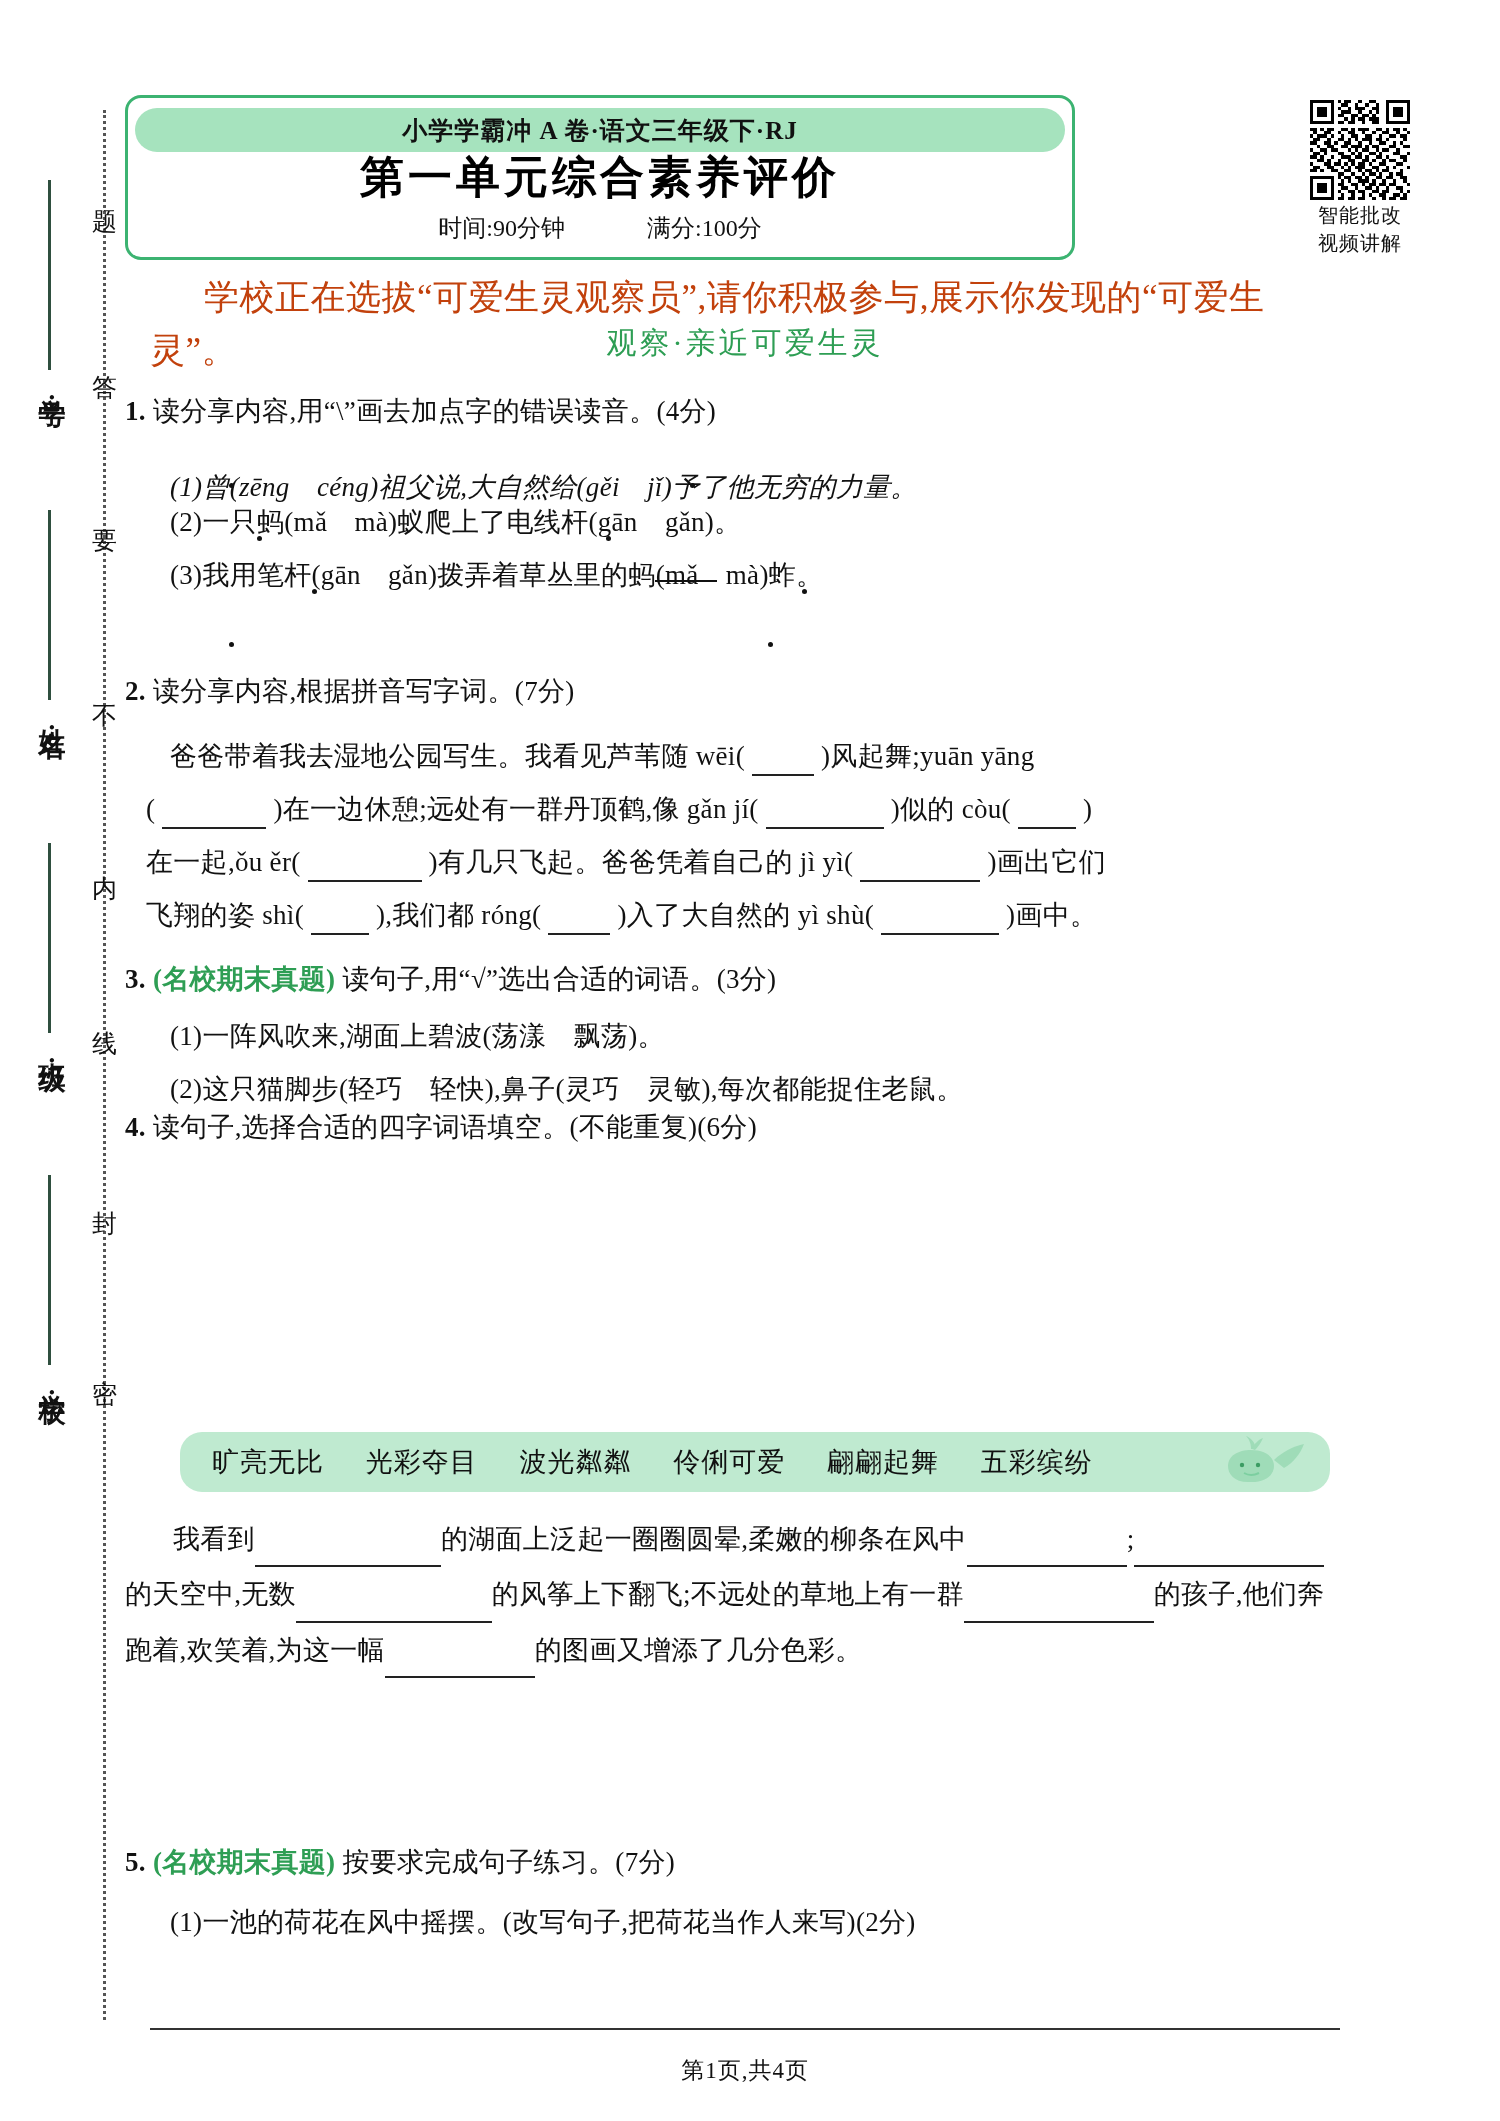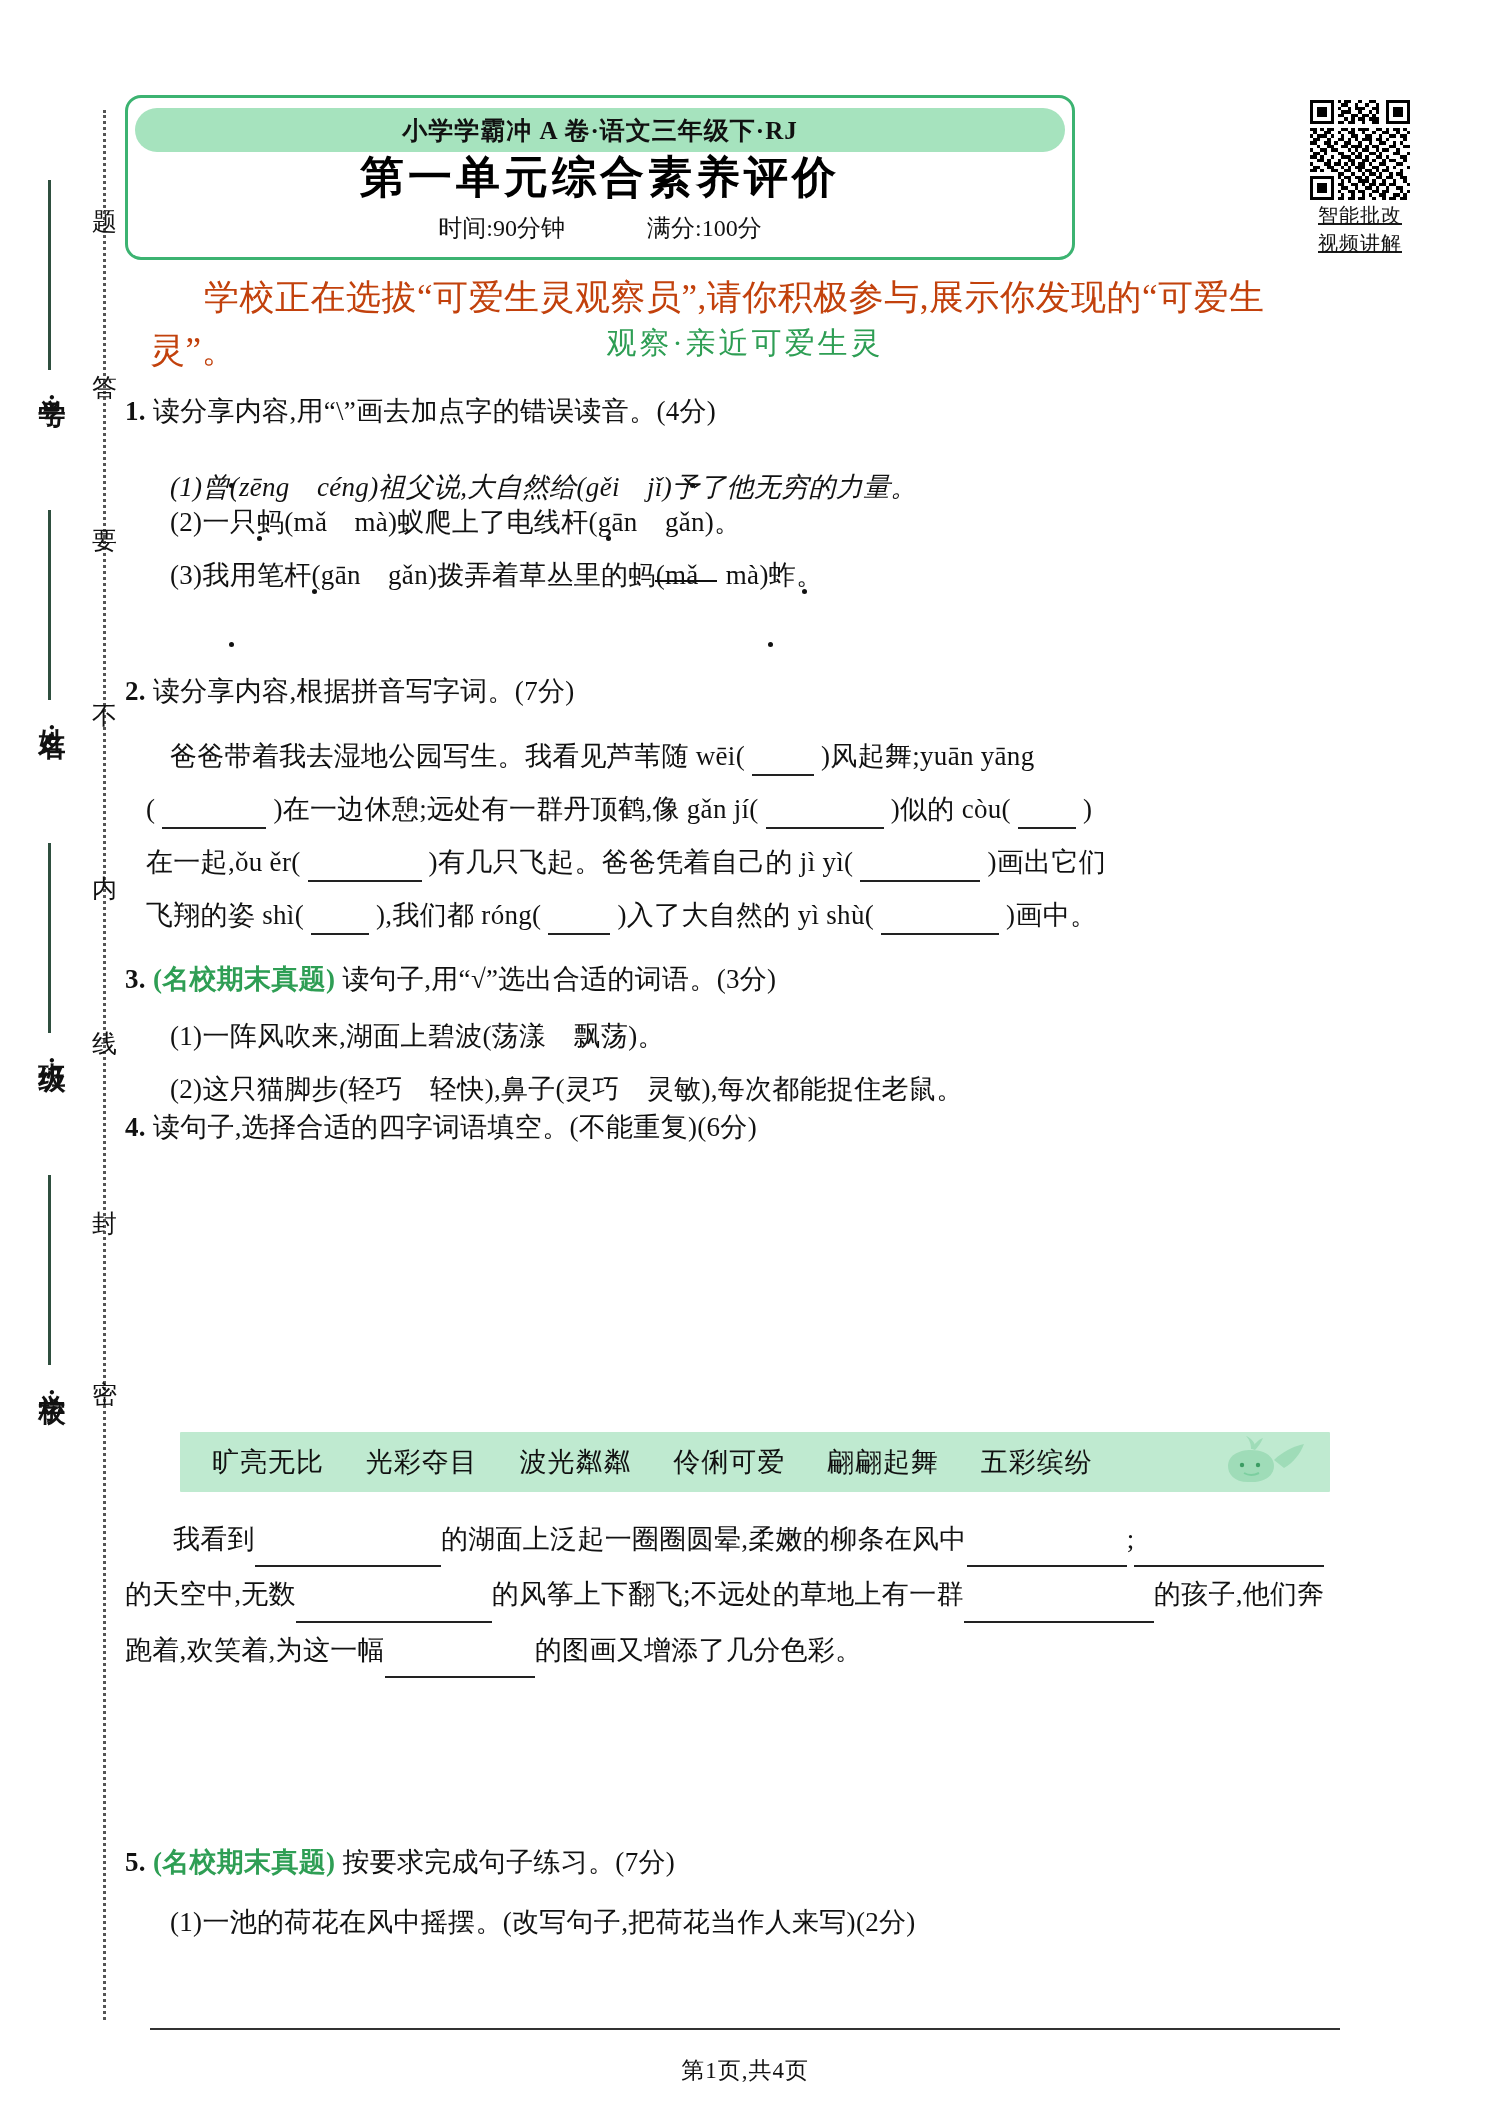--- a/index.html
+++ b/index.html
@@ -80,21 +80,21 @@
     text-align:center;
     font-size:44px;font-weight:700;letter-spacing:4px;color:#000;
   }
   .head-sub{
     position:absolute;left:-25px;top:212px;width:950px;
     text-align:center;font-size:24px;color:#111;
   }
   .head-sub .gap{display:inline-block;width:70px;}
 
   
-  .qr-block{position:absolute;left:1145px;top:100px;width:130px;text-align:center;text-decoration:underline;}
+  .qr-block{position:absolute;left:1145px;top:100px;width:130px;text-align:center;}
   .qr-img{width:100px;height:100px;margin:0 auto;display:block;}
   .qr-cap{font-size:20px;line-height:1.25;letter-spacing:1px;color:#111;margin-top:3px;}
 
   
   .intro{
     position:absolute;left:0px;top:272px;width:1190px;
     font-size:35px;line-height:1.5;color:#c2410c;text-indent:54px;
     letter-spacing:0.5px;
   }
   .section-title{
@@ -111,21 +111,21 @@
   .qnum{font-weight:700;}
   .tagreal{color:#2e9e54;font-weight:700;}
   .sub{
     position:absolute;left:20px;width:1180px;
     font-size:27px;line-height:1.45;color:#111;letter-spacing:0.3px;
   }
 
   
   .bank{
     position:absolute;left:30px;top:1432px;width:1150px;height:60px;
-    background:#bfead0;border-radius:1px;
+    background:#bfead0;border-radius:22px;
     display:flex;align-items:center;
   }
   .bank-words{
     font-size:27px;letter-spacing:1px;color:#111;padding-left:32px;
     white-space:nowrap;
   }
   .bank-words span{margin-right:34px;}
   .whale{position:absolute;right:22px;top:4px;width:90px;height:52px;}
 
   

